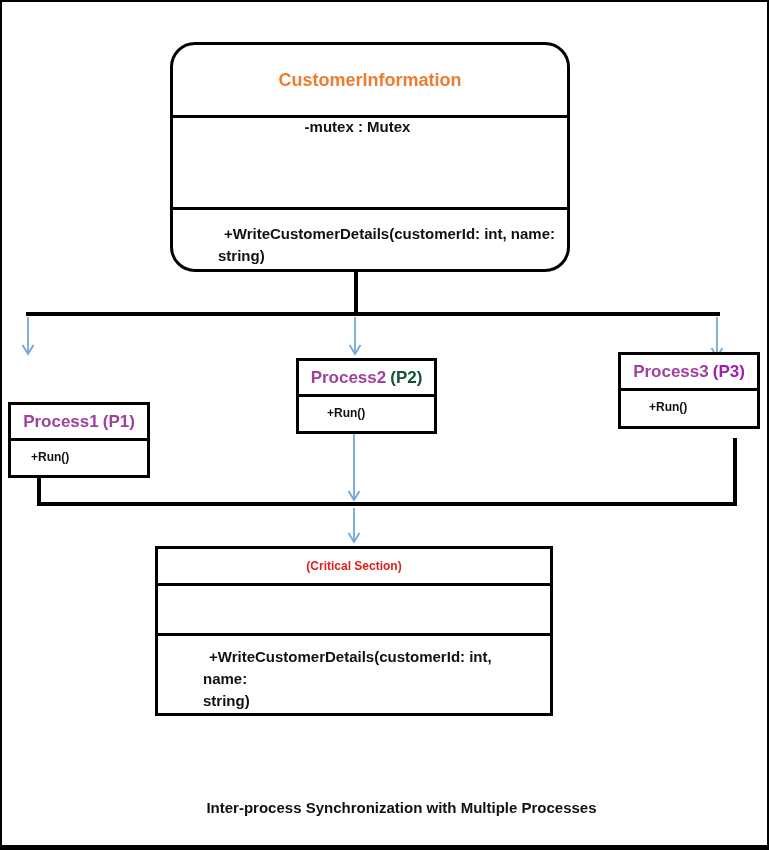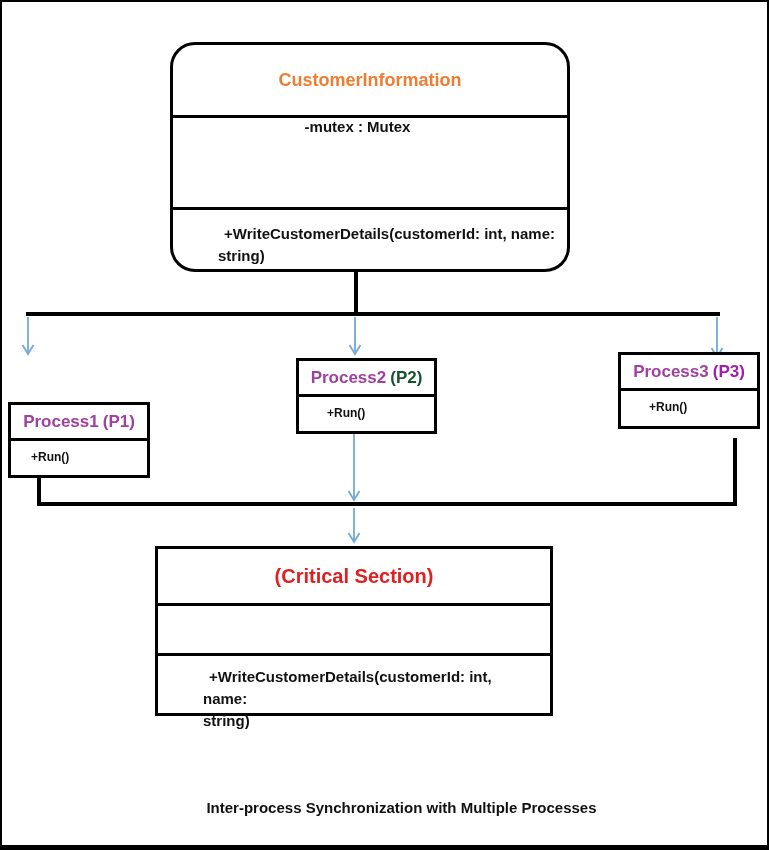--- a/index.html
+++ b/index.html
@@ -40,22 +40,22 @@
     font-size:12px;color:#111;}
   #process1-box{left:6px;top:356px;width:142px;height:76px;margin-top:44px;}
   #process2-box{left:294px;top:356px;width:141px;height:76px;}
   #process3-box{left:616px;top:350px;width:142px;height:77px;}
   #process1-box .p-method{padding-left:20px;}
   #process2-box .p-method{padding-left:28px;}
   #process3-box .p-method{padding-left:28px;}
 
   
   #critical-box{left:153px;top:544px;width:398px;height:170px;}
-  #critical-box .c-title{height:54px;display:flex;align-items:center;justify-content:center;
-    font-size:20px;}
+  #critical-box .c-title{height:34px;display:flex;align-items:center;justify-content:center;
+    font-size:12px;}
   #critical-box .c-empty{height:50px;}
   #critical-box .c-method{height:51px;padding:10px 10px 0 45px;font-size:15px;line-height:22px;}
 
   
   #caption{left:0;top:797px;width:769px;text-align:center;padding-left:30px;
     font-size:15px;color:#111;}
 
   
   #connectors{left:0;top:0;width:769px;height:850px;pointer-events:none;}
 </style>

